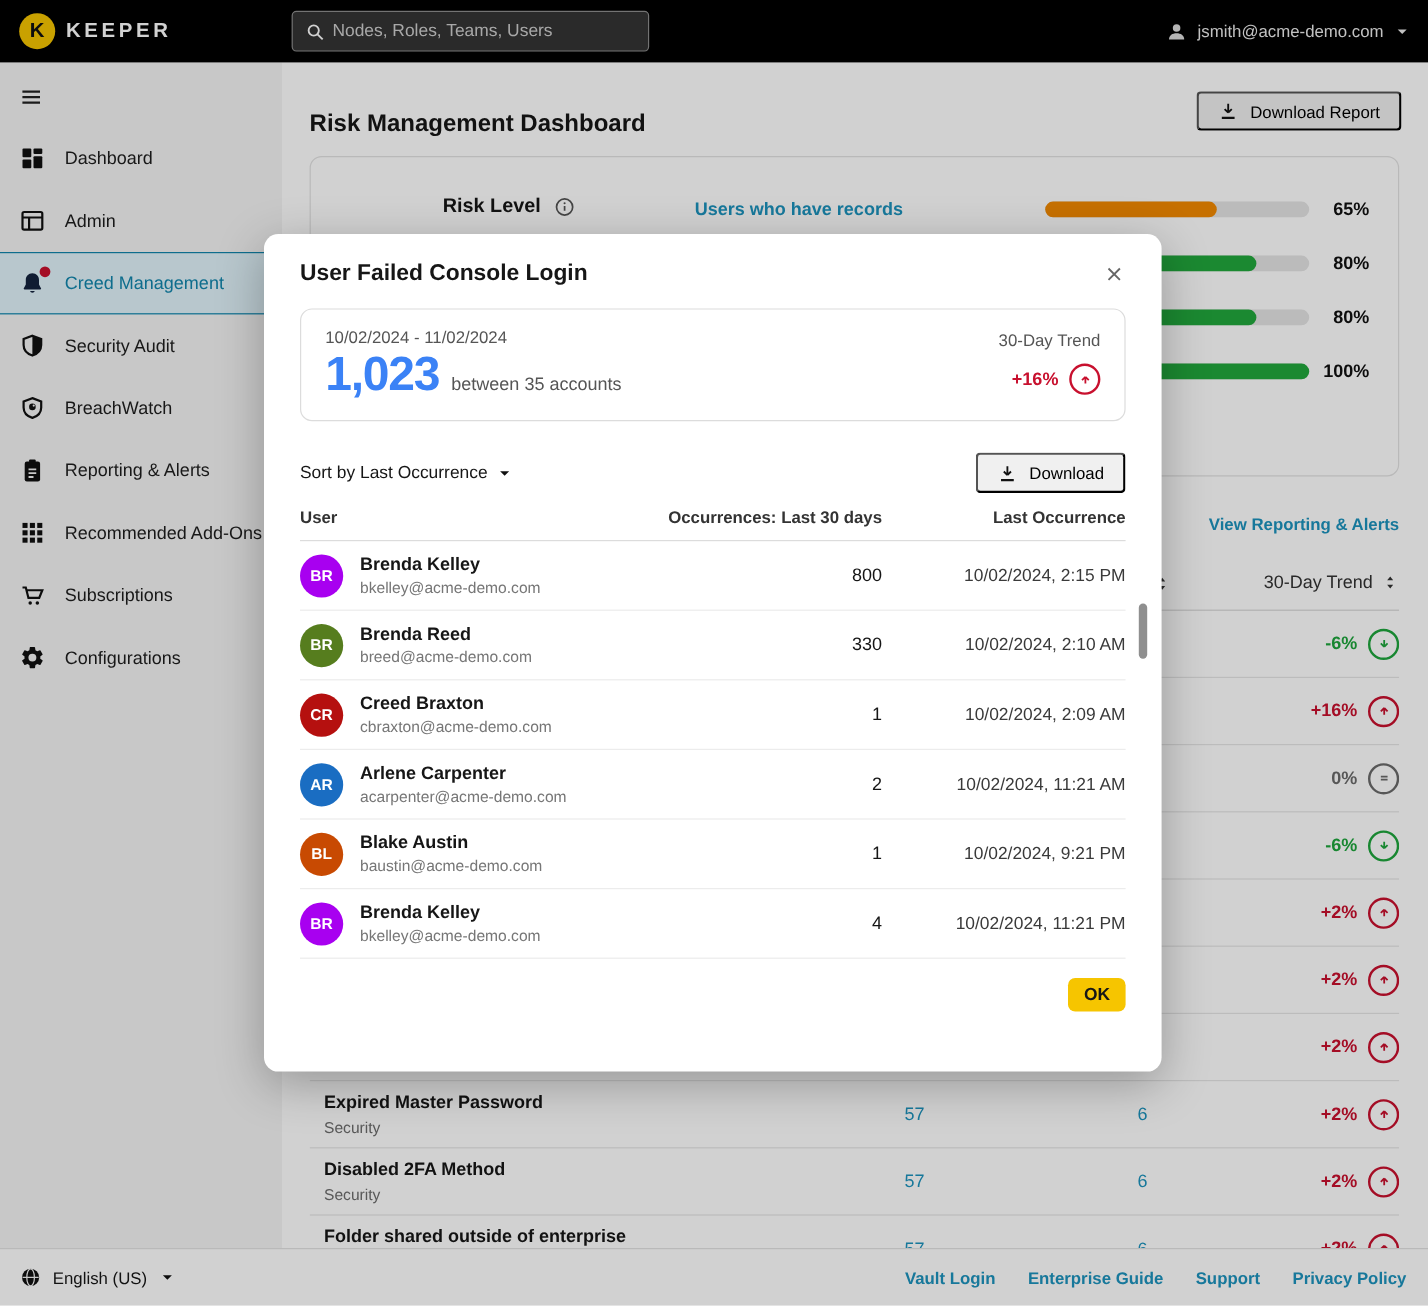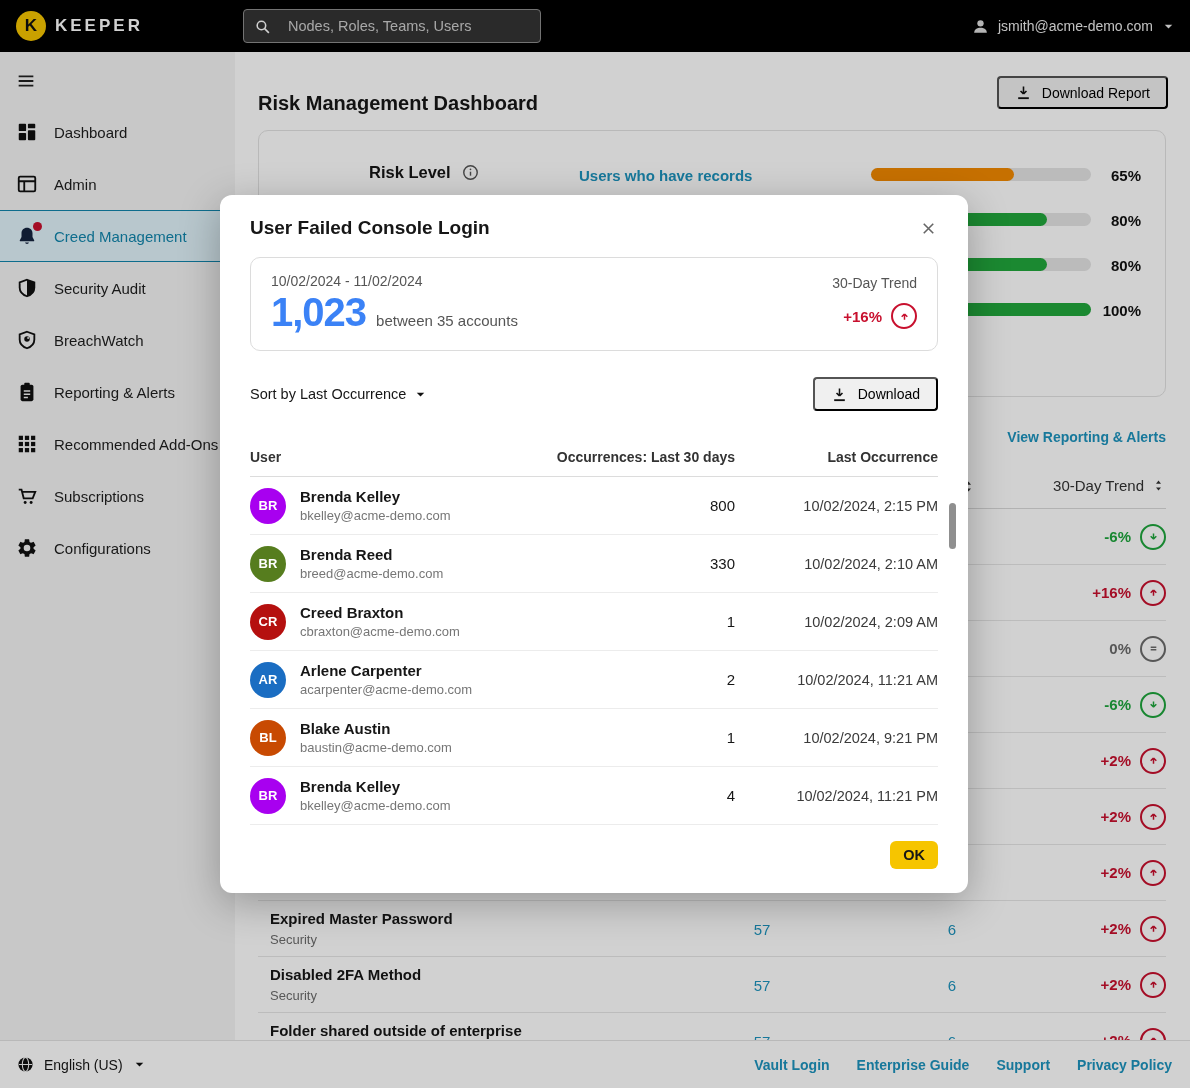--- a/index.html
+++ b/index.html
@@ -12,21 +12,21 @@
   font-family:"Liberation Sans","DejaVu Sans",sans-serif;color:#161616;}
 svg{display:block}
 
 
 .topbar{position:absolute;top:0;left:0;right:0;height:52px;background:#000;z-index:10}
 .brand{position:absolute;left:16px;top:0;height:52px;display:flex;align-items:center;gap:9px}
 .logo-circle{width:30px;height:30px;border-radius:50%;background:var(--gold);color:#111;
   display:flex;align-items:center;justify-content:center;font-weight:bold;font-size:17px}
 .brand-name{color:#fff;font-size:17px;font-weight:bold;letter-spacing:3px}
 .search-wrap{position:absolute;left:243px;top:9px;width:298px;height:34px;background:#343434;
-  border:1px solid #8d8d8d;border-radius:4px;display:flex;align-items:center;padding:0 10px;gap:15px}
+  border:1px solid #8d8d8d;border-radius:4px;display:flex;align-items:center;padding:0 10px;gap:4px}
 .search-wrap .s-ic{width:17px;height:17px;color:#fff}
 .search-input{flex:1;background:transparent;border:none;outline:none;color:#eee;font-size:14.5px;font-family:inherit}
 .search-input::placeholder{color:#cdcdcd}
 .account{position:absolute;right:14px;top:0;height:52px;display:flex;align-items:center;gap:8px;
   color:#ececec;font-size:14px;cursor:pointer}
 .p-ic{width:19px;height:19px;color:#dcdcdc}
 .c-ic{width:15px;height:15px;color:currentColor}
 
 
 .sidebar{position:absolute;top:52px;left:0;width:235px;bottom:48px;background:#f4f4f4}
@@ -103,21 +103,21 @@
 .m-total{font-size:40px;font-weight:bold;color:#3b82f6;letter-spacing:-1px}
 .m-sub{font-size:15px;color:#555}
 .m-sum-right{text-align:right}
 .m-trend-label{font-size:14px;color:#555;margin-top:2px}
 .m-trend-row{display:flex;align-items:center;gap:9px;justify-content:flex-end;margin-top:12px;
   font-size:15px;font-weight:600}
 .m-sortrow{margin-top:26px;height:34px;display:flex;justify-content:space-between;align-items:center}
 .m-sort{display:flex;align-items:center;gap:7px;font-size:14.5px;cursor:pointer}
 .dl-btn{height:34px;padding:0 16px;background:#f0f0f0;border-radius:4px;display:flex;align-items:center;
   gap:10px;font-size:14px;cursor:pointer}
-.m-cols{margin-top:38px;height:28px;display:flex;border-bottom:1px solid #dcdcdc;font-size:14px;
+.m-cols{margin-top:12px;height:28px;display:flex;border-bottom:1px solid #dcdcdc;font-size:14px;
   font-weight:600;color:#333}
 .col-user{flex:1}.col-occ{width:180px;text-align:right}.col-last{width:203px;text-align:right}
 .m-row{height:58px;display:flex;align-items:center;border-bottom:1px solid #ececec}
 .m-user-wrap{flex:1;display:flex;align-items:center}
 .avatar{width:36px;height:36px;border-radius:50%;color:#fff;font-size:13px;font-weight:bold;
   display:flex;align-items:center;justify-content:center;margin-right:14px;flex:none}
 .m-name{font-size:15px;font-weight:600}
 .m-email{font-size:13px;color:#767676;margin-top:3px}
 .m-count{width:180px;text-align:right;font-size:15px}
 .m-last{width:203px;text-align:right;font-size:14.5px;color:#3a3a3a}

